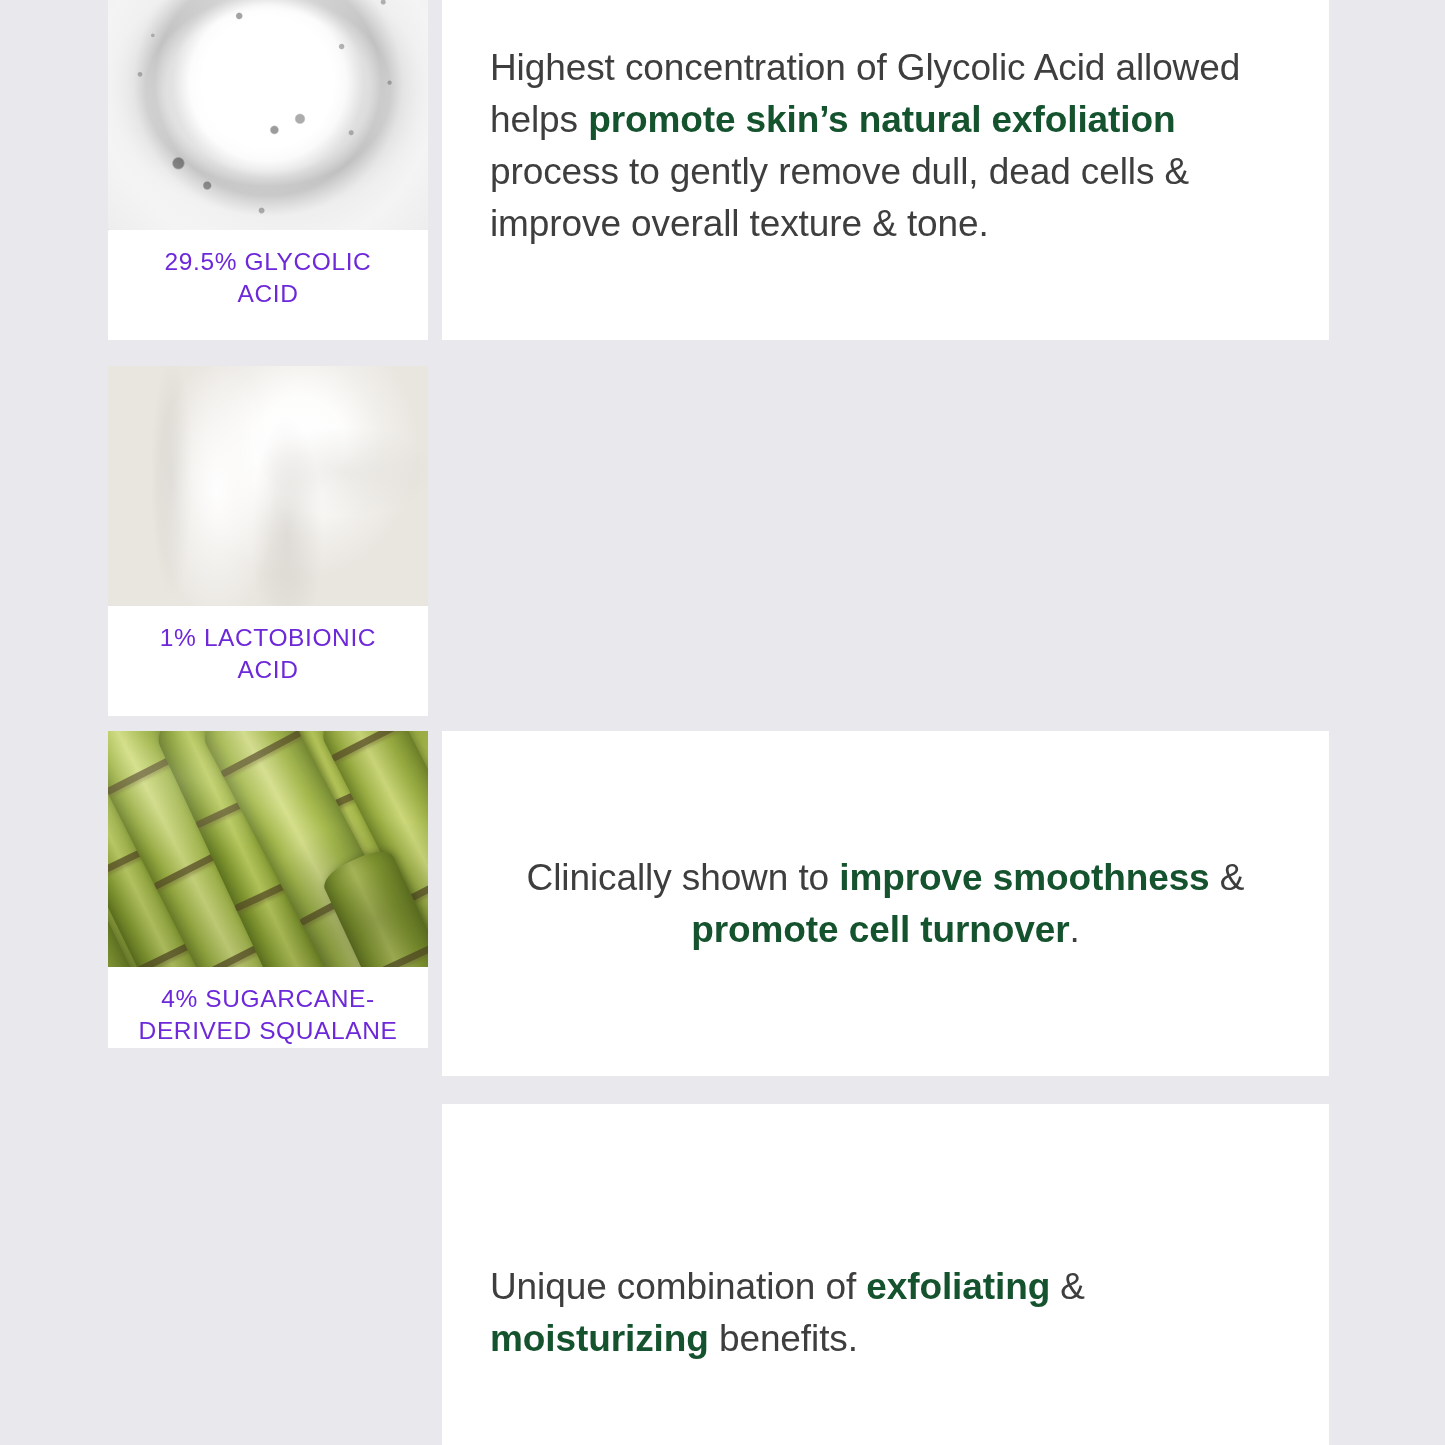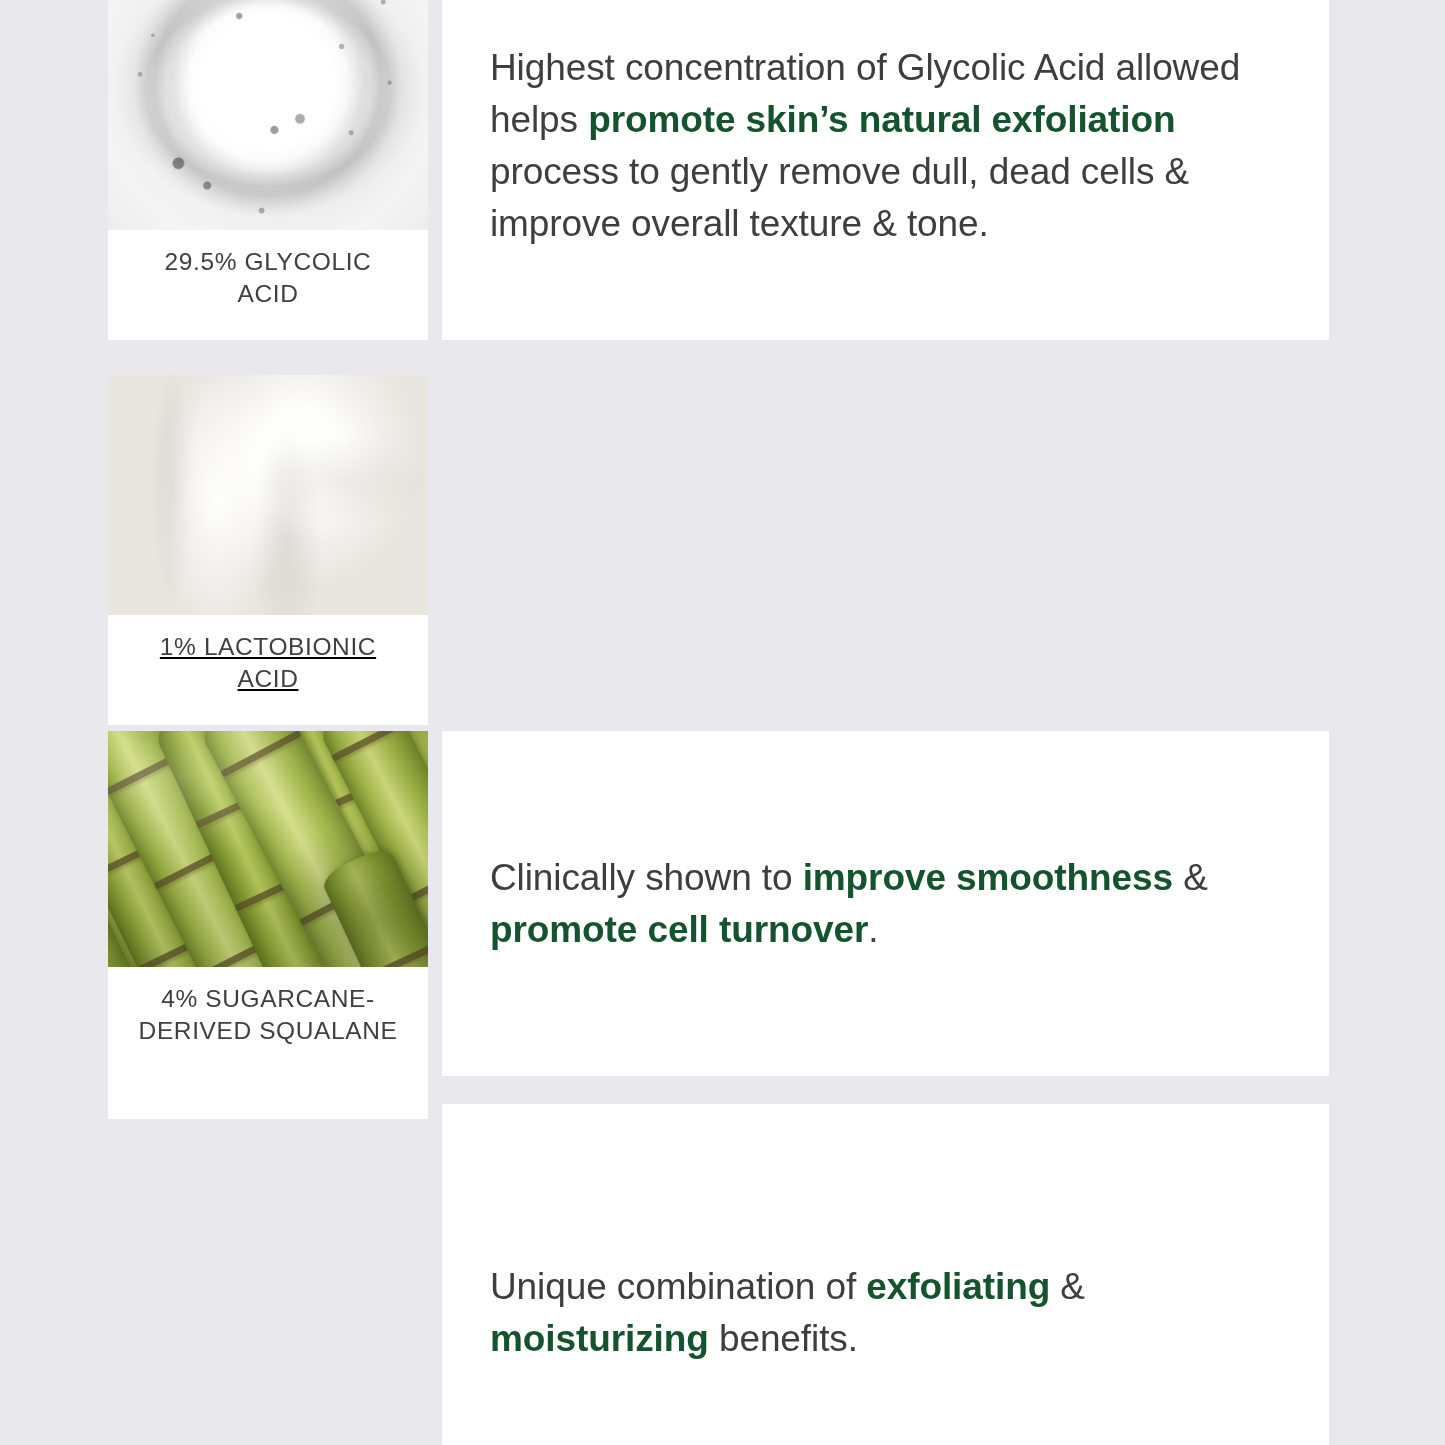--- a/index.html
+++ b/index.html
@@ -40,21 +40,21 @@
     width: 320px;
     overflow: hidden;
     background: #f2f2f2;
   }
 
   .ingredient-caption {
     font-family: "Liberation Sans", sans-serif;
     font-size: 24.5px;
     line-height: 1.30;
     letter-spacing: 0.6px;
-    color: #404040;
+    color: #6d28d9;
     text-align: center;
     font-weight: 400;
     padding: 16px 12px 0 12px;
     white-space: pre-line;
   }
 
   
   .benefit-card {
     position: absolute;
     left: 442px;
@@ -201,32 +201,32 @@
       <div class="ingredient-caption">29.5% GLYCOLIC
 ACID</div>
     </div>
 
     <div class="benefit-card" style="top:-48px; height:388px;">
       <div class="benefit-text"><span>Highest concentration of Glycolic Acid allowed helps </span><b>promote skin’s natural exfoliation</b><span> process to gently remove dull, dead cells &amp; improve overall texture &amp; tone.</span></div>
     </div>
   </div>
 
   <div class="row" style="top:362px; height:350px;">
-    <div class="ingredient-card" style="top:13px; height:350px;text-decoration:underline;">
+    <div class="ingredient-card" style="top:4px; height:350px;">
       <div class="ingredient-thumb" style="height:240px;">
         <div class="tex-cream"></div>
       </div>
       <div class="ingredient-caption">1% LACTOBIONIC
 ACID</div>
     </div>
 
   </div>
 
   <div class="row" style="top:731px; height:345px;">
-    <div class="ingredient-card" style="top:0; height:388px;">
+    <div class="ingredient-card" style="top:0; height:317px;">
       <div class="ingredient-thumb" style="height:236px;">
         <div class="tex-cane" id="cane-canvas">
             <div class="stalk" style="left: -14px; top: -26px; width: 74px; height: 330px; transform: rotate(-26deg); background: linear-gradient(90deg, rgb(111, 133, 39) 0%, rgb(139, 162, 53) 16%, rgb(195, 211, 106) 44%, rgb(139, 162, 53) 74%, rgb(111, 133, 39) 100%); box-shadow: rgba(60, 70, 20, 0.3) 0px 0px 16px inset, rgba(40, 50, 15, 0.35) 2px 0px 7px; z-index: 10;">
               <div class="node" style="left: 0px; right: 0px; top: 30px;"></div>
               <div class="node" style="left: 0px; right: 0px; top: 150px;"></div>
               <div class="node" style="left: 0px; right: 0px; top: 255px;"></div>
             </div>
             <div class="stalk" style="left: 42px; top: -40px; width: 84px; height: 350px; transform: rotate(-27deg); background: linear-gradient(90deg, rgb(124, 145, 48) 0%, rgb(159, 180, 70) 16%, rgb(210, 222, 130) 44%, rgb(159, 180, 70) 74%, rgb(124, 145, 48) 100%); box-shadow: rgba(60, 70, 20, 0.3) 0px 0px 16px inset, rgba(40, 50, 15, 0.35) 2px 0px 7px; z-index: 11;">
               <div class="node" style="left: 0px; right: 0px; top: 67px;"></div>
               <div class="node" style="left: 0px; right: 0px; top: 173px;"></div>
@@ -255,21 +255,21 @@
             <div class="stalk" style="left: 258px; top: 118px; width: 76px; height: 240px; transform: rotate(-25deg); background: linear-gradient(90deg, rgb(110, 131, 40) 0%, rgb(141, 163, 54) 16%, rgb(192, 208, 102) 44%, rgb(141, 163, 54) 74%, rgb(110, 131, 40) 100%); box-shadow: rgba(60, 70, 20, 0.3) 0px 0px 16px inset, rgba(40, 50, 15, 0.35) 2px 0px 7px; z-index: 13;">
               <div class="node" style="left: 0px; right: 0px; top: 109px;"></div>
             </div>
             <div style="position: absolute; inset: 0px; z-index: 20; pointer-events: none; background: radial-gradient(60% 50% at 22% 20%, rgba(255, 255, 255, 0.18) 0%, rgba(255, 255, 255, 0) 70%), radial-gradient(50% 60% at 84% 80%, rgba(30, 40, 10, 0.26) 0%, rgba(0, 0, 0, 0) 72%), linear-gradient(200deg, rgba(0, 0, 0, 0.06) 0%, rgba(0, 0, 0, 0) 38%, rgba(20, 30, 5, 0.18) 100%);"></div>
           </div>
       </div>
       <div class="ingredient-caption">4% SUGARCANE-
 DERIVED SQUALANE</div>
     </div>
 
-    <div class="benefit-card" style="top:0; height:345px;">
+    <div class="benefit-card" style="top:0; height:345px;text-align:center;">
       <div class="benefit-text"><span>Clinically shown to </span><b>improve smoothness</b><span> &amp; </span><b>promote cell turnover</b><span>.</span></div>
     </div>
   </div>
 
   <div class="row" style="top:1096px; height:349px;">
 
     <div class="benefit-card" style="top:8px; height:418px;">
       <div class="benefit-text"><span>Unique combination of </span><b>exfoliating</b><span> &amp; </span><b>moisturizing</b><span> benefits.</span></div>
     </div>
   </div>

